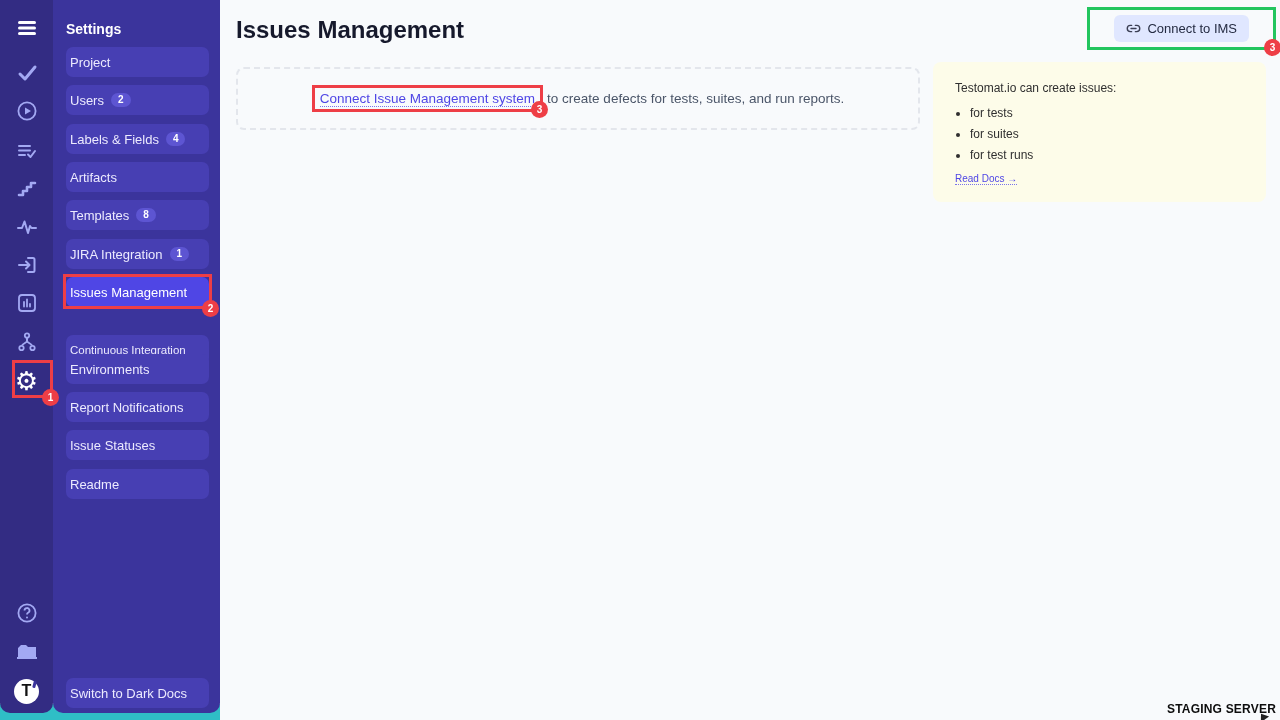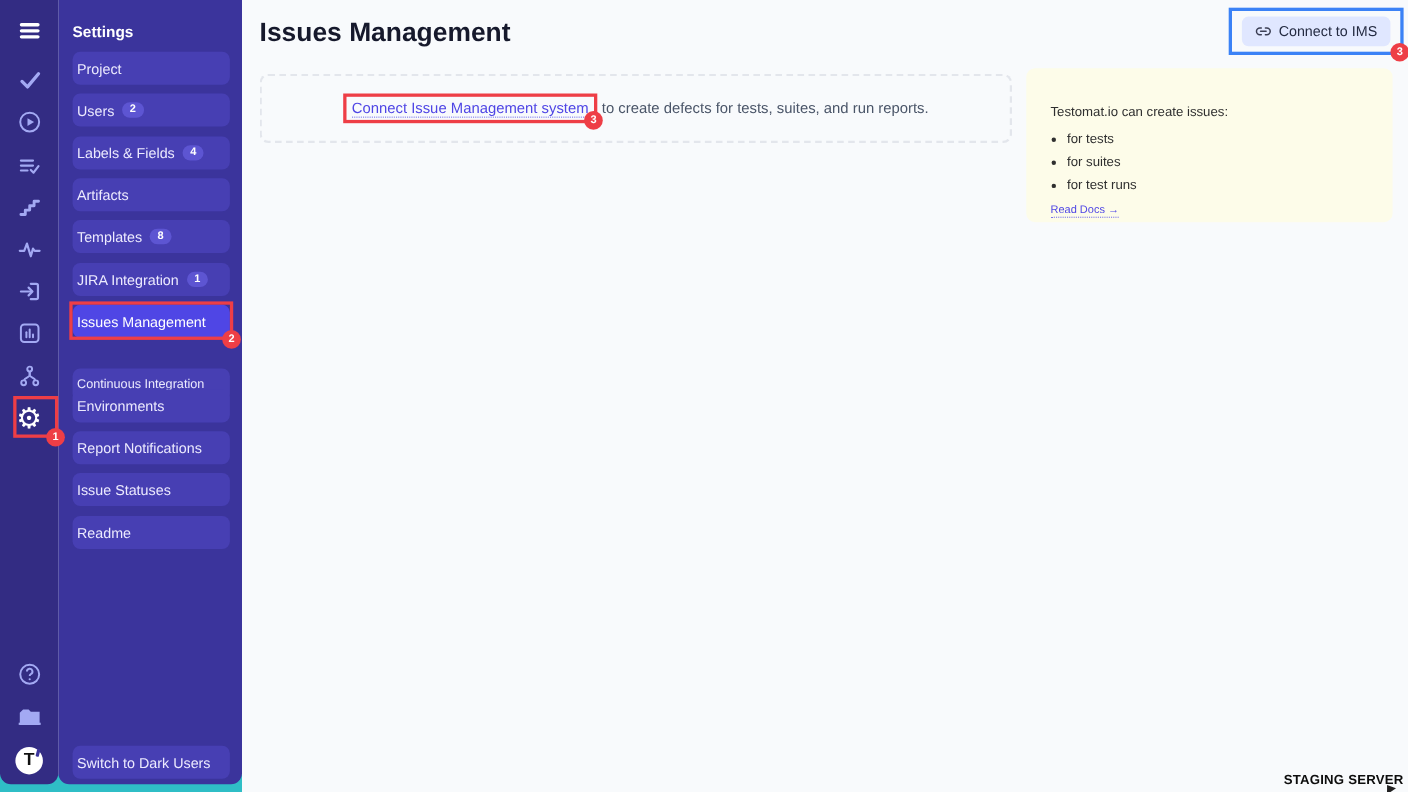--- a/index.html
+++ b/index.html
@@ -34,28 +34,28 @@
 
   
   .main-title { position:absolute; left:236px; top:16px; font-size:24px; font-weight:700; color:#16192c; }
 
   .empty-panel { position:absolute; left:236px; top:67px; width:684px; height:63px;
                  border:2px dashed #e3e6ec; border-radius:8px; display:flex; align-items:center; justify-content:center;
                  font-size:13.5px; color:#4a5568; white-space:nowrap;text-align:right; }
   .link { color:#4f46e5; text-decoration:none; border-bottom:1px dotted #7a74ea; cursor:pointer; }
 
   
-  .ims-annotation { position:absolute; top:7px; right:4px; border:3px solid #3b82f6; padding:5px 9px; z-index:5; }
+  .ims-annotation { position:absolute; top:7px; right:4px; border:3px solid #22c55e; padding:5px 24px; z-index:5; }
   .ims-button { background:#e0e7ff; border:none; border-radius:6px; height:27px; padding:0 12px;
                 display:flex; align-items:center; gap:6px; font-size:13px; color:#242b42; font-weight:500;
                 font-family:"Liberation Sans",sans-serif; cursor:pointer; }
 
   
   .info-panel { position:absolute; left:933px; top:62px; width:333px; height:140px; background:#fdfce9;
-                border-radius:8px; padding:32px 22px; font-size:12px; color:#2f2f2f; }
+                border-radius:8px; padding:19px 22px; font-size:12px; color:#2f2f2f; }
   .info-panel ul { list-style:disc; margin:11px 0 0 15px; }
   .info-panel li { margin-bottom:7px; }
   .info-panel .docs { display:inline-block; margin-top:4px; font-size:10px; }
 
   
   .ann-box { position:absolute; border:3px solid #ee3e46; z-index:6; pointer-events:none; }
   .ann-badge { position:absolute; width:17px; height:17px; background:#ee3e46; border-radius:50%;
                color:#ffffff; font-size:10px; font-weight:700; display:flex; align-items:center; justify-content:center; z-index:7; }
   .link-ann { position:relative; display:inline-block; border:3px solid #ee3e46; padding:3px 5px; margin-right:4px; }
   .badge-br { right:-8px; bottom:-9px; }
@@ -191,21 +191,21 @@
     <span>Report Notifications</span>
   </div>
   <div class="nav-item" style="top:430px;">
     <span>Issue Statuses</span>
   </div>
   <div class="nav-item" style="top:469px;">
     <span>Readme</span>
   </div>
 
   <div class="nav-item" style="top:678px;">
-    <span>Switch to Dark Users</span>
+    <span>Switch to Dark Docs</span>
   </div>
 </div>
 
 <div class="main-title">Issues Management</div>
 
 <div class="ims-annotation">
   <button class="ims-button">
     <svg width="15" height="15" viewBox="0 0 24 24" fill="none" stroke="#3b3f54" stroke-width="2.2" stroke-linecap="round" stroke-linejoin="round">
         <path d="M15 7h2a5 5 0 0 1 0 10h-2"></path>
         <path d="M9 17H7A5 5 0 0 1 7 7h2"></path>

